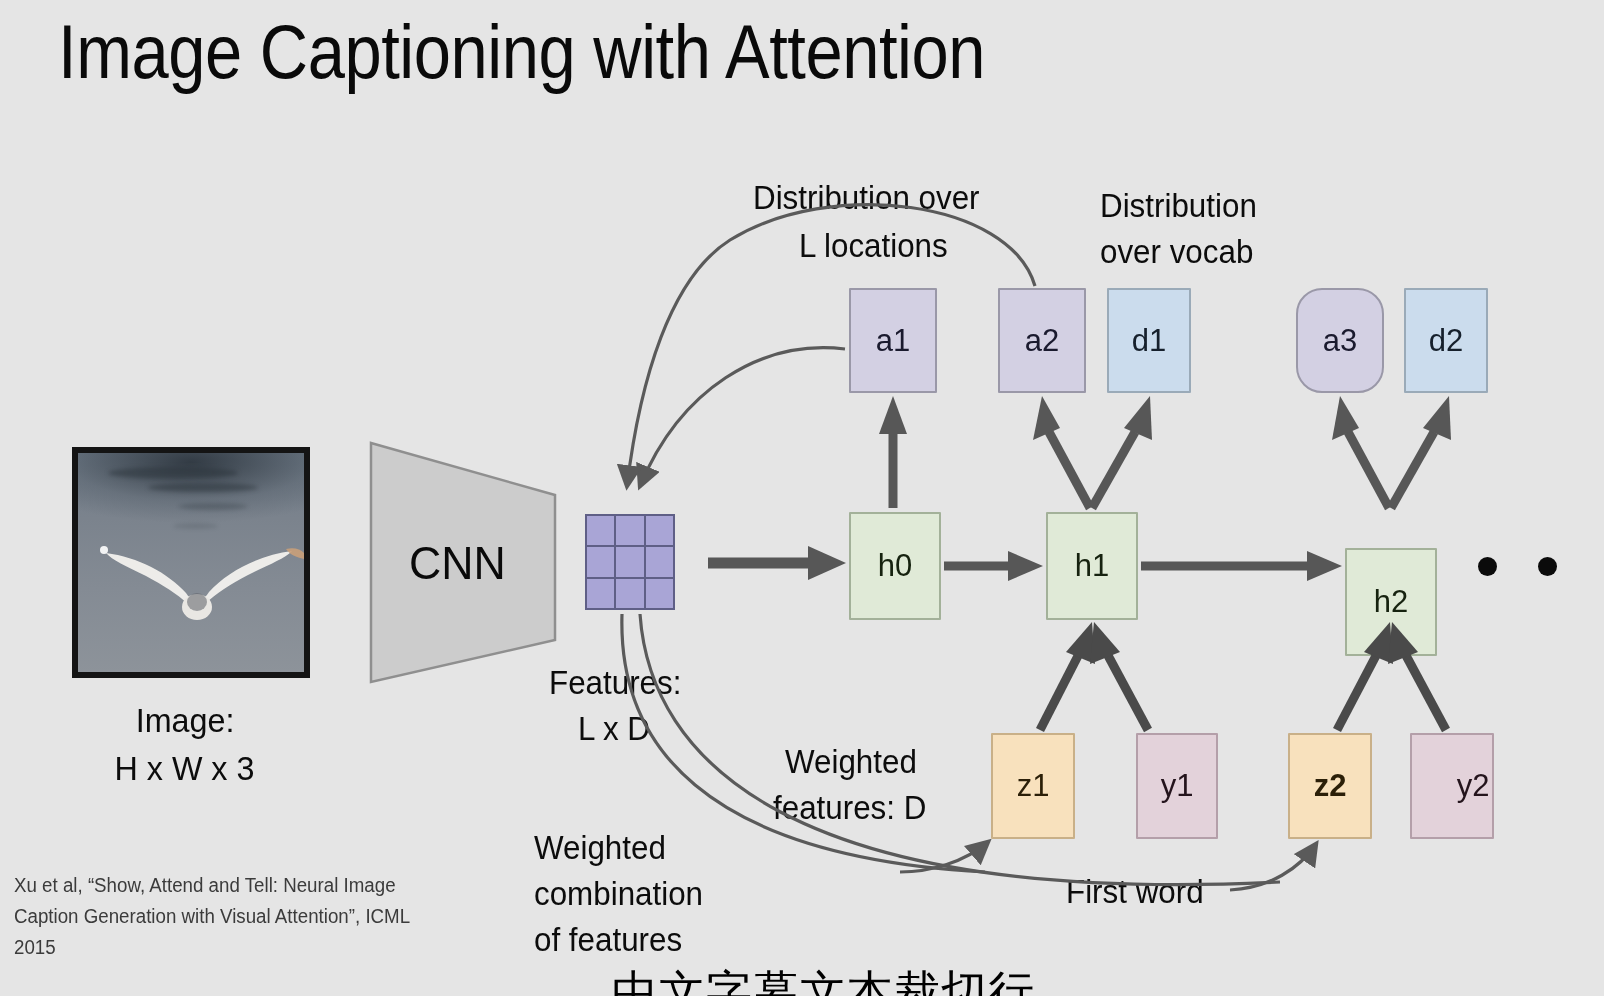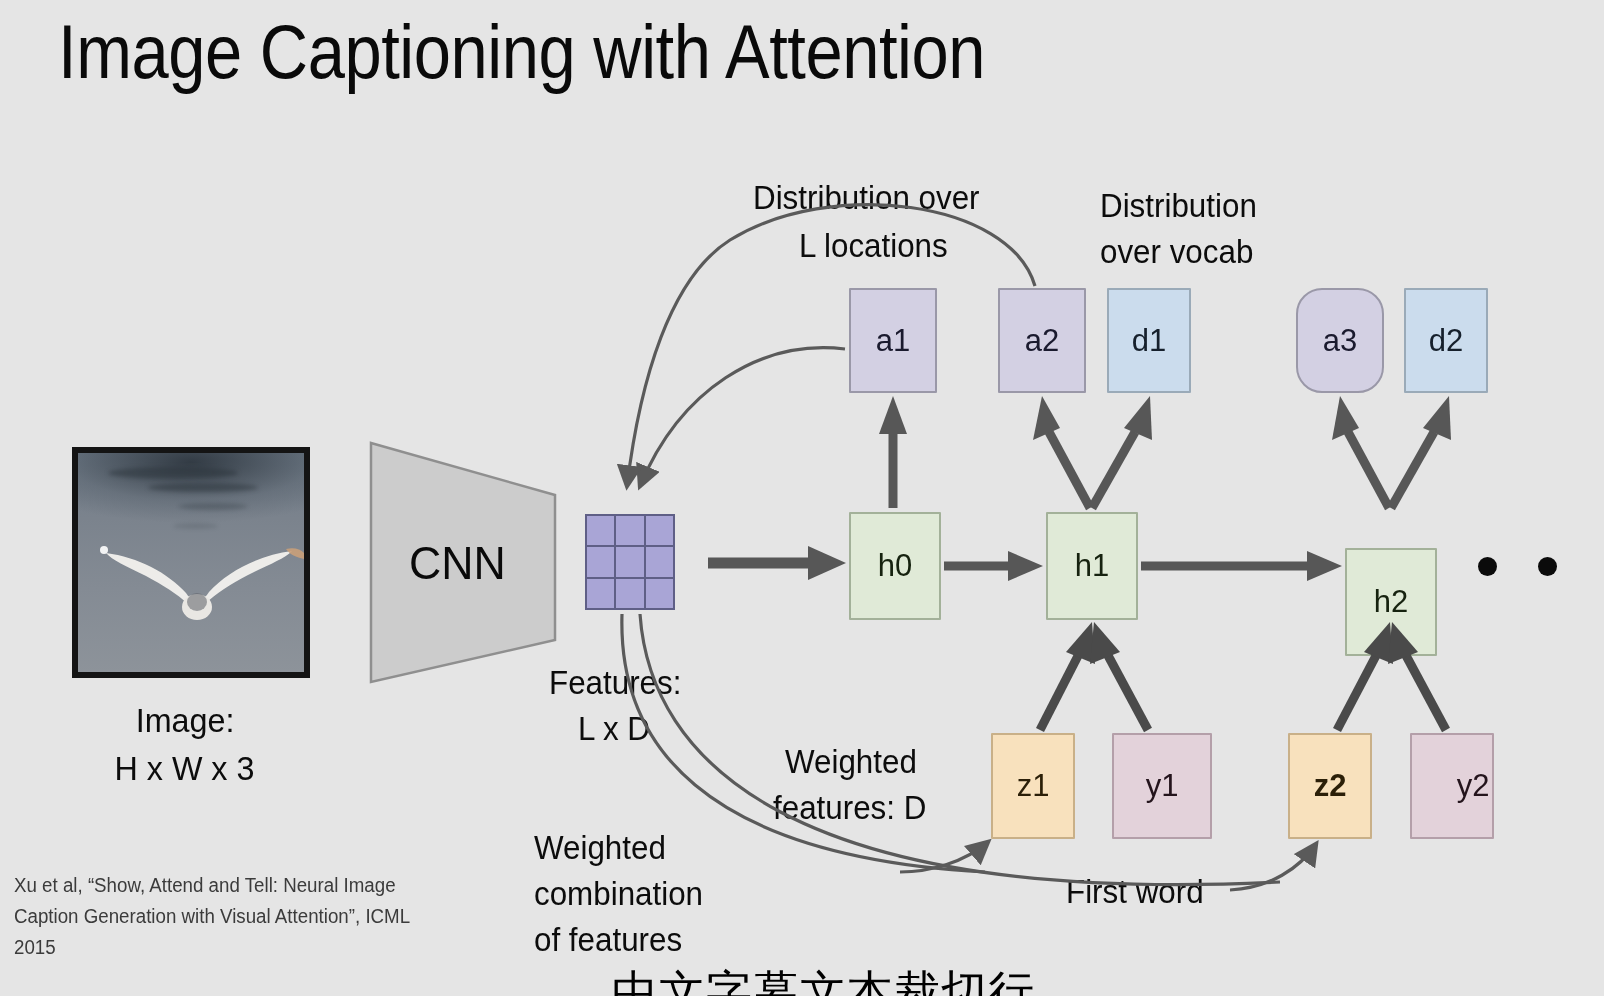--- a/index.html
+++ b/index.html
@@ -256,21 +256,21 @@
   <div class="node h" style="left:1046px;top:512px;width:92px;height:108px;">
     <span>h1</span>
   </div>
   <div class="node h" style="left:1345px;top:512px;width:92px;height:108px;margin-top:36px;">
     <span>h2</span>
   </div>
 
   <div class="node z" style="left:991px;top:733px;width:84px;height:106px;">
     <span>z1</span>
   </div>
-  <div class="node y" style="left:1112px;top:733px;width:100px;height:106px;">
+  <div class="node y" style="left:1136px;top:733px;width:82px;height:106px;">
     <span>y1</span>
   </div>
   <div class="node z" style="left:1288px;top:733px;width:84px;height:106px;font-weight:bold;">
     <span>z2</span>
   </div>
   <div class="node y" style="left:1410px;top:733px;width:84px;height:106px;padding-left:42px;">
     <span>y2</span>
   </div>
 
   <div class="dot" style="left:1478px;top:557px;"></div>

